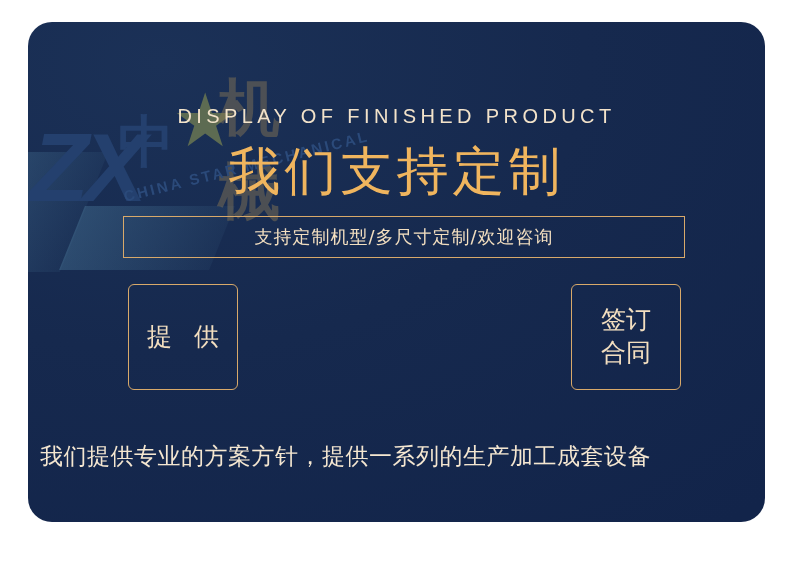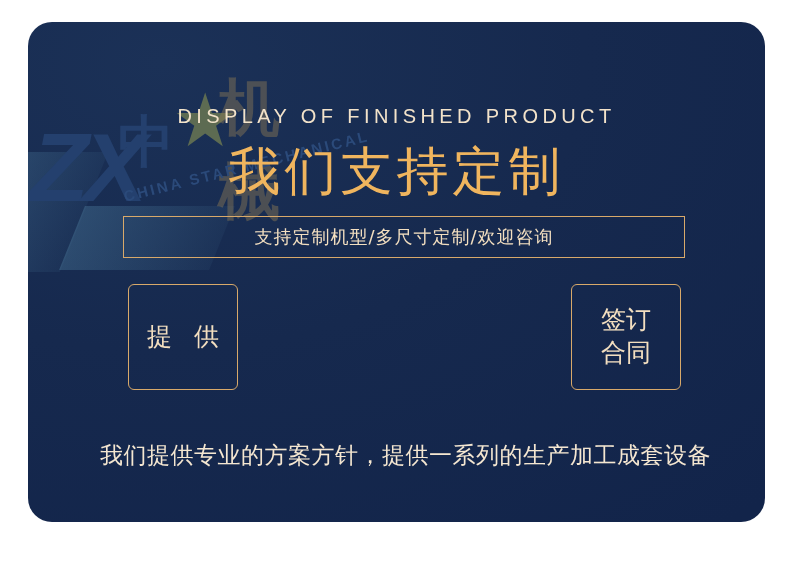--- a/index.html
+++ b/index.html
@@ -167,25 +167,24 @@
     font-size: 25px;
     line-height: 1.15;
     color: #f3dfc0;
     font-family: "DejaVu Sans", sans-serif;
     white-space: nowrap;
   }
   .feature-line.spaced { letter-spacing: 7px; text-indent: 7px; }
 
   .para {
     position: absolute;
-    left: 18px; right: 0;
+    left: 12px; right: 0;
     top: 388px;
-    text-align: center;
     color: #f5e7d1;
-    font-family: Liberation Serif, serif;
+    font-family: Liberation Sans, sans-serif;
   }
   .para-line {
     font-size: 23px;
     line-height: 44px;
     letter-spacing: 0.5px;
     white-space: nowrap;
   }
 </style>
 </head>
 <body>

